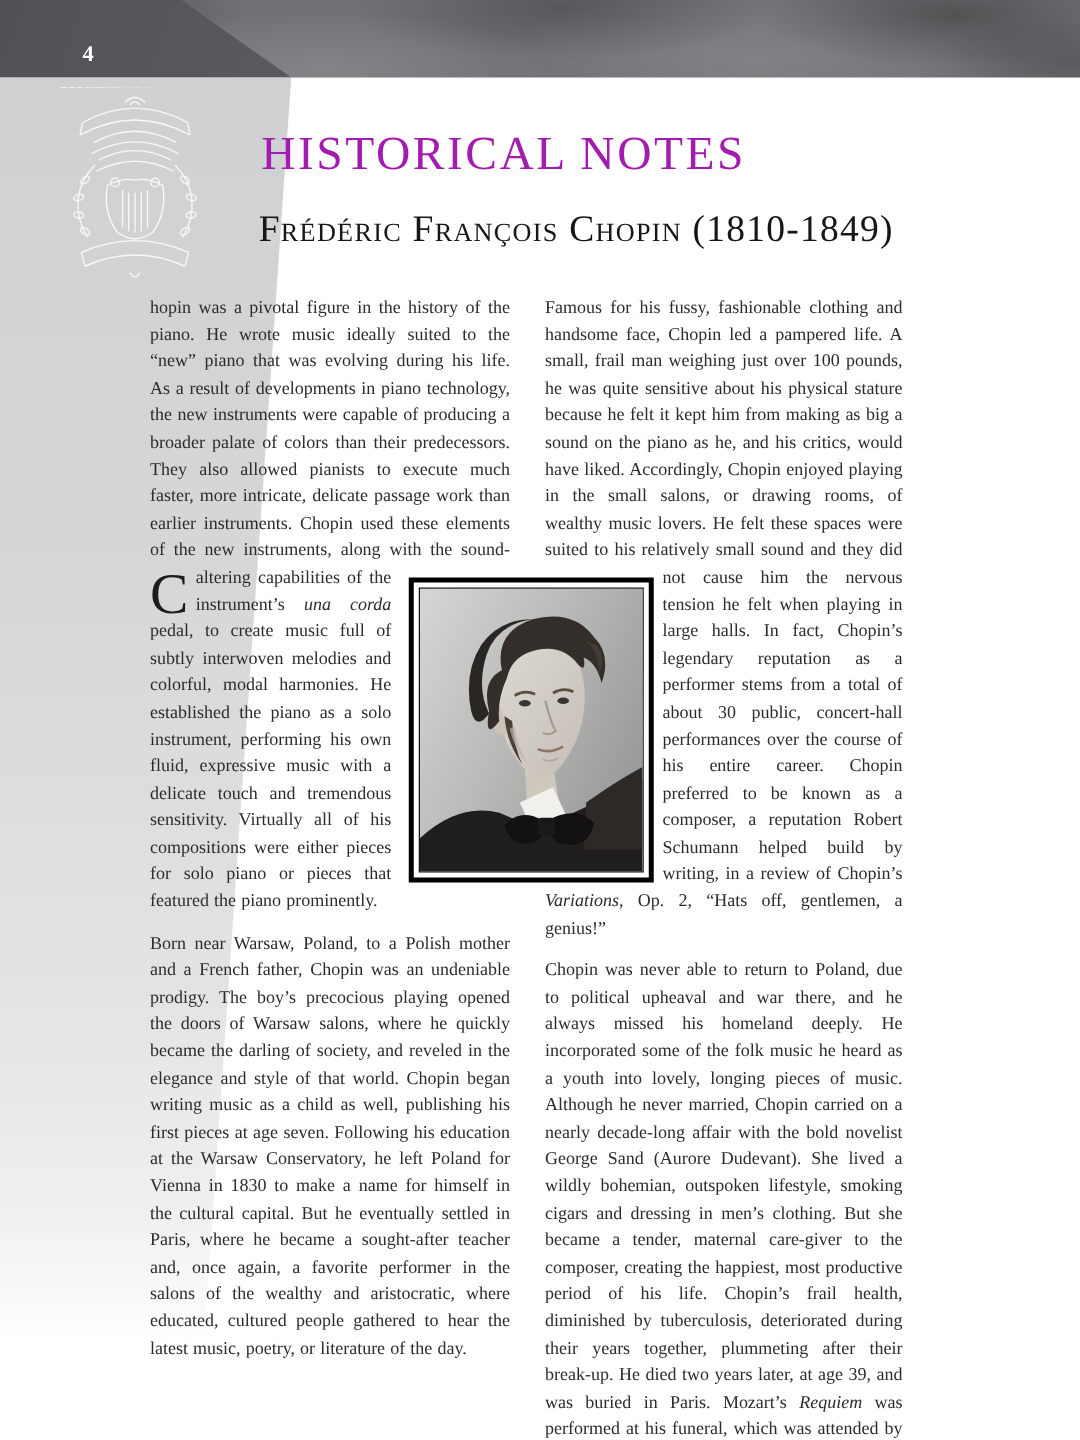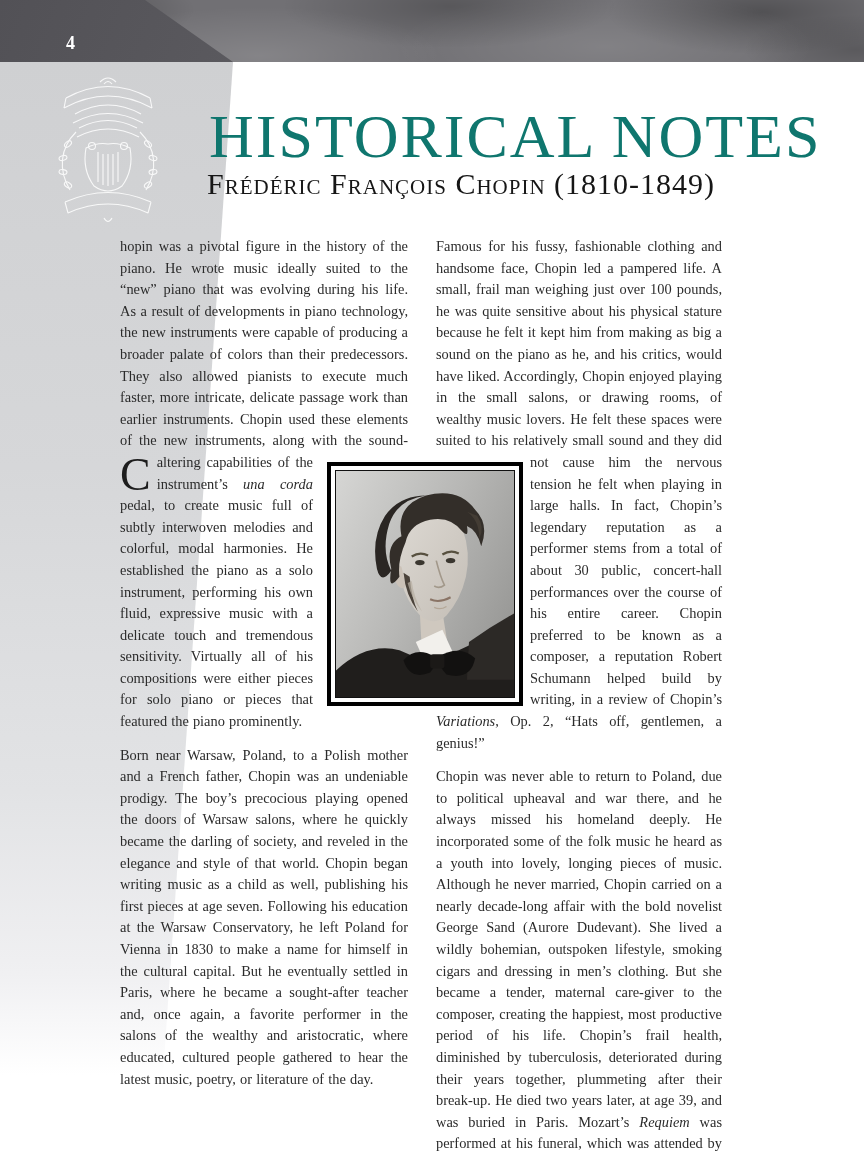--- a/index.html
+++ b/index.html
@@ -26,22 +26,22 @@
   .wedge{position:absolute;left:0;top:62px;width:233px;height:1013px;
     clip-path:polygon(0 0,233px 0,163px 1013px,0 1013px);
     background:linear-gradient(180deg,#cfd0d2 0%,#d6d7d9 40%,#e2e3e5 72%,#f0f0f2 90%,rgba(255,255,255,0) 100%);}
 
   .logo{position:absolute;left:48px;top:70px;width:120px;height:160px;opacity:.85;}
   .logo path, .logo ellipse, .logo line, .logo circle{fill:none;stroke:#ffffff;stroke-width:1.1;}
   .logo text{fill:#ffffff;stroke:none;font-size:8px;letter-spacing:1.5px;font-family:"Liberation Serif",serif;}
   .logo .gs{font-size:9px;letter-spacing:2px;}
 
   
-  .title{position:absolute;left:209px;top:101px;font-size:62px;letter-spacing:2px;
-    color:#0f766e;white-space:nowrap;}
+  .title{position:absolute;left:209px;top:101px;font-size:38px;letter-spacing:2px;
+    color:#a21caf;white-space:nowrap;}
   .subtitle{position:absolute;left:207px;top:167px;font-size:30px;color:#161616;
     font-variant:small-caps;letter-spacing:1px;white-space:nowrap;}
 
   
   .col{position:absolute;top:236px;font-size:14.4px;line-height:21.6px;color:#2b2b2b;
     text-align:justify;word-spacing:.5px;}
   .col-left{left:120px;width:288px;}
   .col-right{left:436px;width:286px;}
   .col p{margin:0 0 12px 0;}
   .col p:last-child{margin-bottom:0;}

